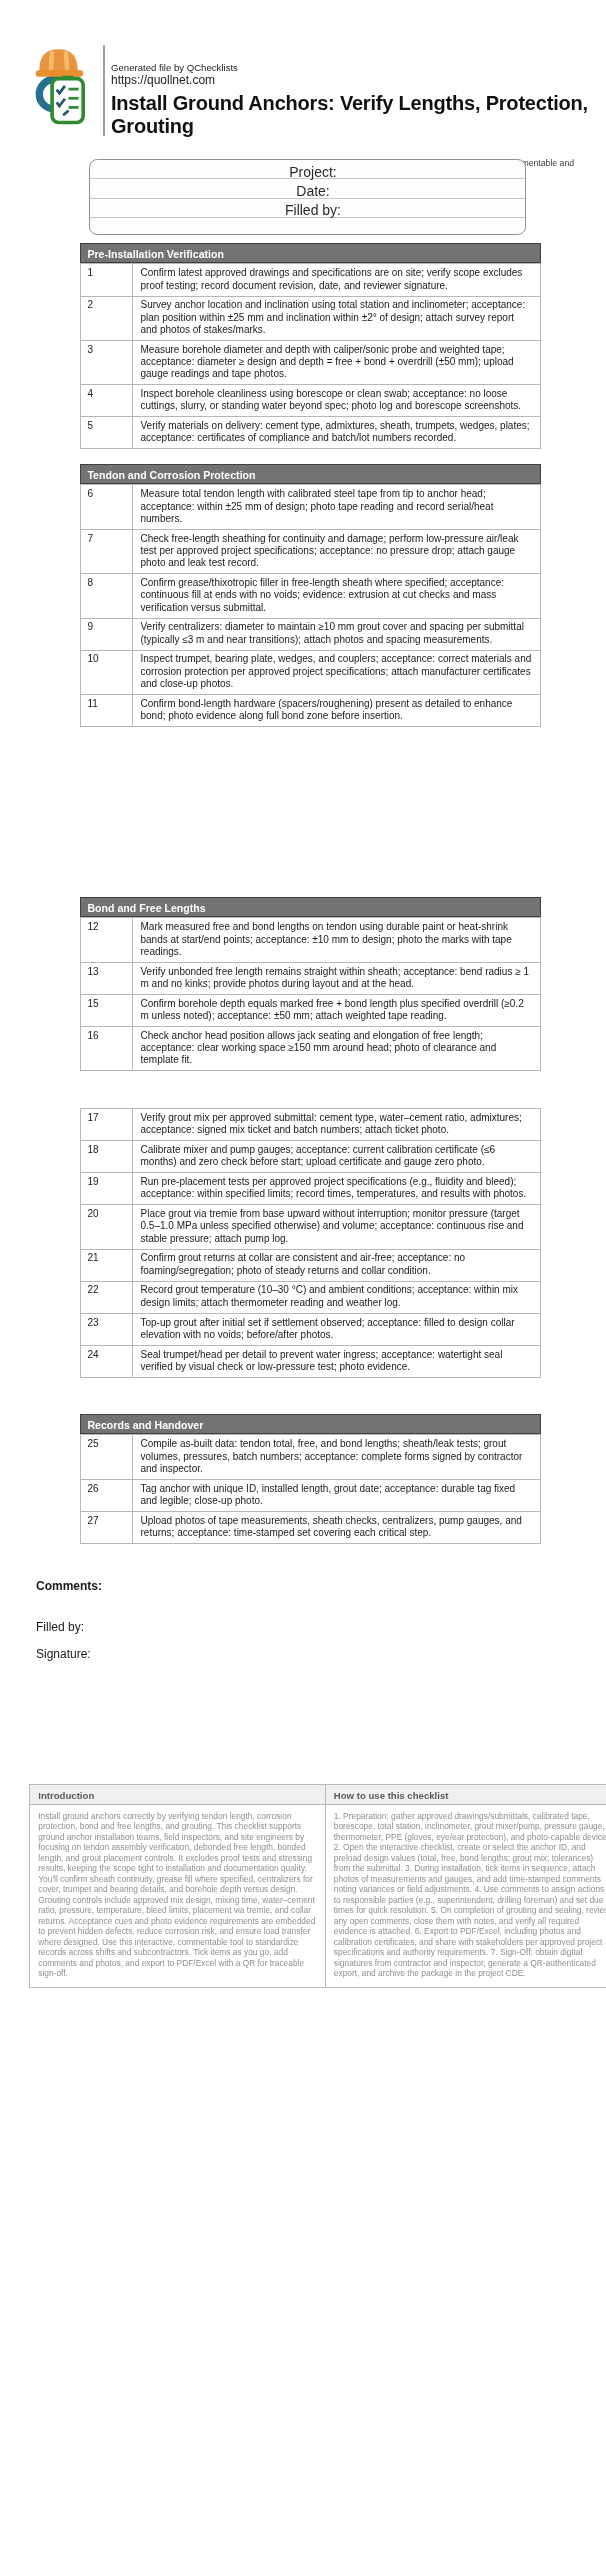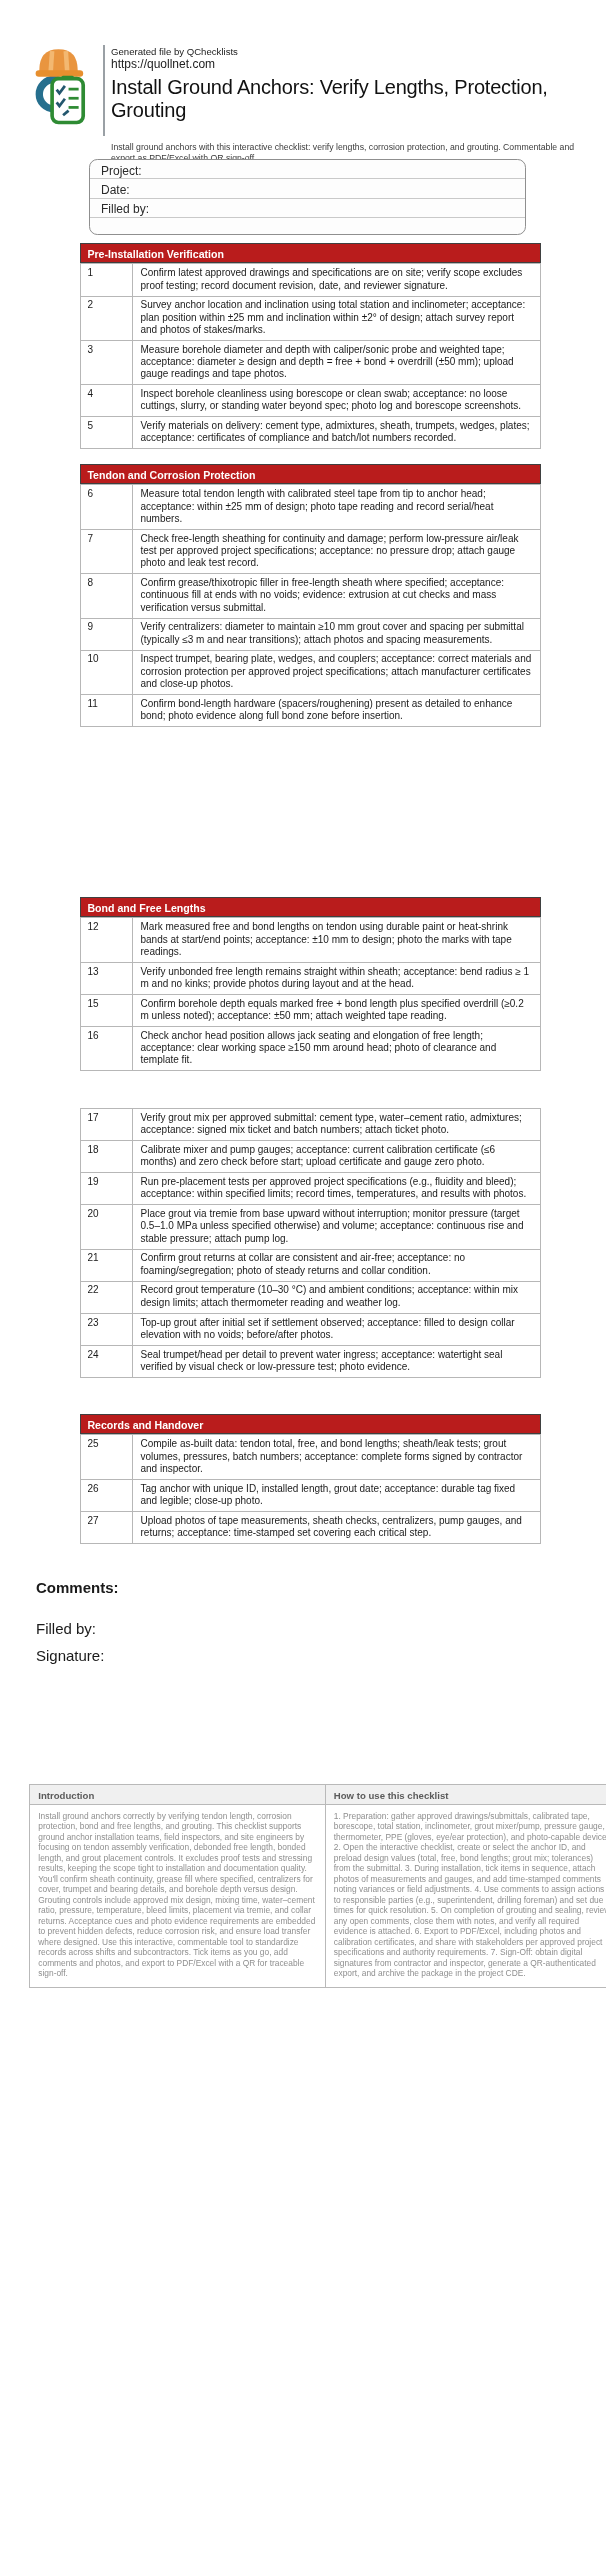--- a/index.html
+++ b/index.html
@@ -3,45 +3,45 @@
 <meta charset="utf-8">
 <style>
   html,body{margin:0;padding:0;background:#ffffff;}
   .page{position:relative;width:607px;height:2576px;background:#ffffff;
         font-family:"Liberation Sans",sans-serif;color:#1a1a1a;overflow:hidden;}
 
   
   .doc-header{position:absolute;left:0;top:0;width:607px;}
   .logo{position:absolute;left:30px;top:42px;width:57px;height:86px;}
   .hdr-divider{position:absolute;left:103px;top:45px;width:1.8px;height:91px;background:#9aa0a5;}
-  .hdr-text{position:absolute;left:111px;top:46px;width:484px;}
+  .hdr-text{position:absolute;left:111px;top:62px;width:484px;}
   .gen-line{font-size:9.6px;line-height:12px;color:#222222;}
   .url-line{font-size:12px;line-height:12px;color:#222222;margin-bottom:5.5px;}
-  .doc-title{font-size:20px;line-height:23px;color:#111111;font-weight:400;letter-spacing:-0.2px;margin-bottom:20px;}
+  .doc-title{font-size:20px;line-height:23px;color:#111111;font-weight:700;letter-spacing:-0.2px;margin-bottom:20px;}
   .doc-subtitle{font-size:8.7px;line-height:11px;color:#3c3c3c;}
 
   
   .meta-box{position:absolute;left:89px;top:159px;width:435px;border:1.4px solid #8f8f8f;
             border-radius:8.3px;background:#fdfdfd;overflow:hidden;}
   .meta-row{height:18.4px;border-bottom:0.9px solid #c9c9c9;}
   .meta-row.last{height:15.6px;border-bottom:none;}
-  .meta-label{display:block;padding:3.7px 0 0 11px;font-size:12px;color:#2a2a2a;}
+  .meta-label{display:block;padding:3.7px 0 0 11px;font-size:14px;color:#2a2a2a;text-align:center;}
 
   
   .checklist-section{position:absolute;left:80px;width:461px;}
   .s1{top:243px}.s2{top:464px}.s3{top:897px}.s4{top:1108px}.s5{top:1414px}
-  .section-bar{background:#b91c1c;border:0.9px solid #3f4040;color:#ffffff;
+  .section-bar{background:#737373;border:0.9px solid #3f4040;color:#ffffff;
                font-size:10.6px;font-weight:bold;padding:3.7px 6.4px 2.8px 6.4px;}
   .chk-table{width:100%;border-collapse:collapse;border:0.9px solid #9b9b9b;background:#ffffff;table-layout:fixed;}
   .chk-table td{border:0.9px solid #b7b7b7;vertical-align:top;font-size:10px;line-height:12.3px;color:#1a1a1a;}
   td.num{width:43px;padding:2.8px 1.8px 0 6.4px;}
   td.desc{padding:2.8px 7.3px 3.7px 7.3px;}
 
   
-  .signoff-label{position:absolute;left:36px;font-size:15px;color:#1a1a1a;}
+  .signoff-label{position:absolute;left:36px;font-size:12px;color:#1a1a1a;}
   .comments{top:1579px;font-weight:bold;}
   .filledby{top:1620px;}
   .signature{top:1647px;}
 
   
   .footer-table{position:absolute;left:29px;top:1784px;width:592px;border-collapse:collapse;
                 border:0.9px solid #b9b9b9;table-layout:fixed;background:#ffffff;}
   .footer-table th{background:#f0f0f0;border-bottom:0.9px solid #b9b9b9;color:#5b5b5b;
                    font-size:9.6px;font-weight:bold;text-align:left;padding:4.6px 8.3px 3.7px 8.3px;}
   .footer-table td{vertical-align:top;color:#8f8f8f;font-size:8.4px;line-height:10.5px;padding:5.5px 8.3px 8.3px 8.3px;}

